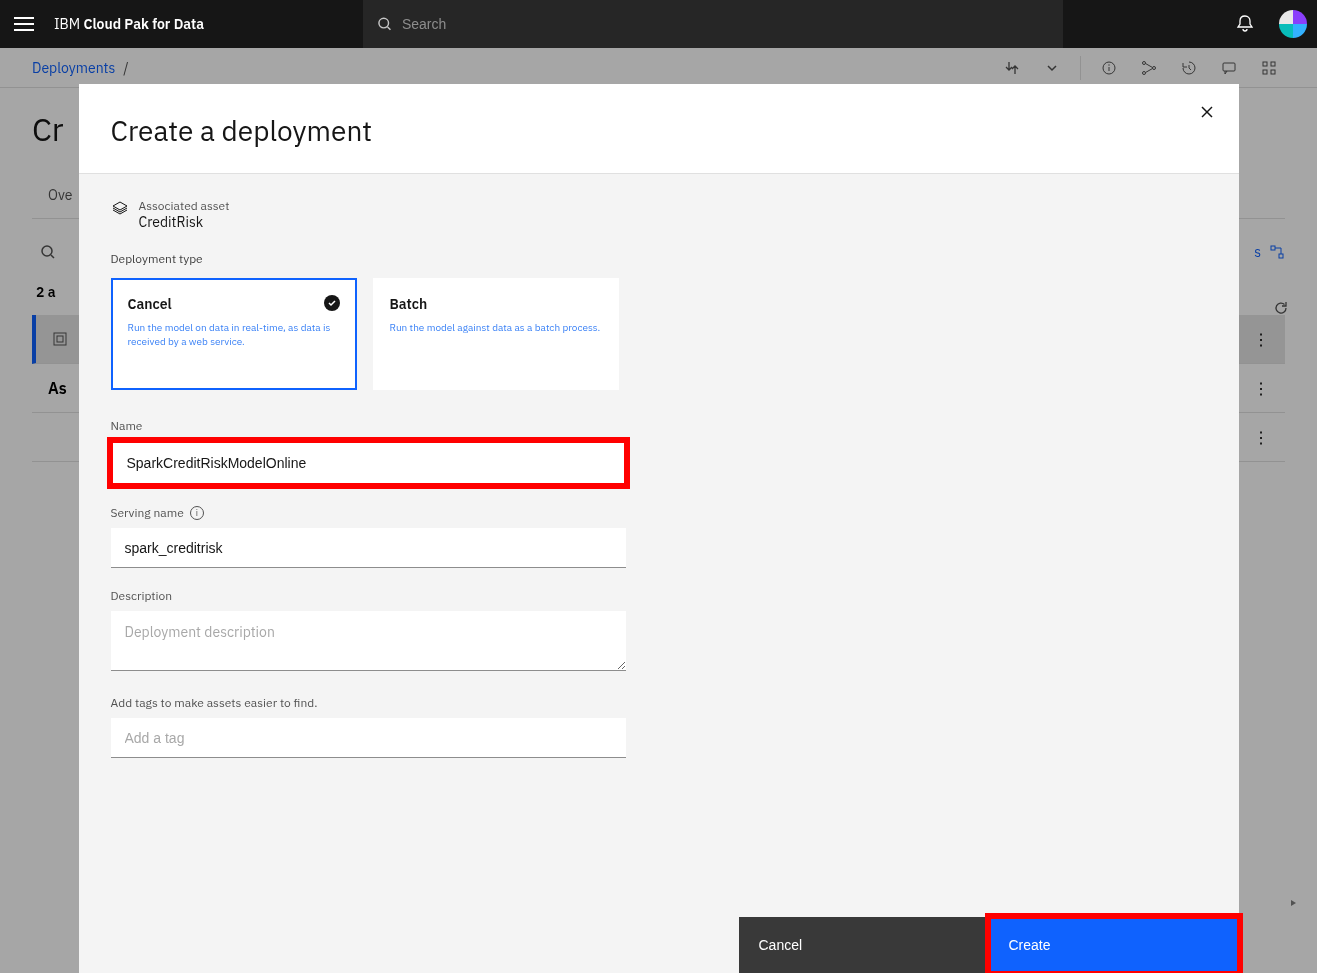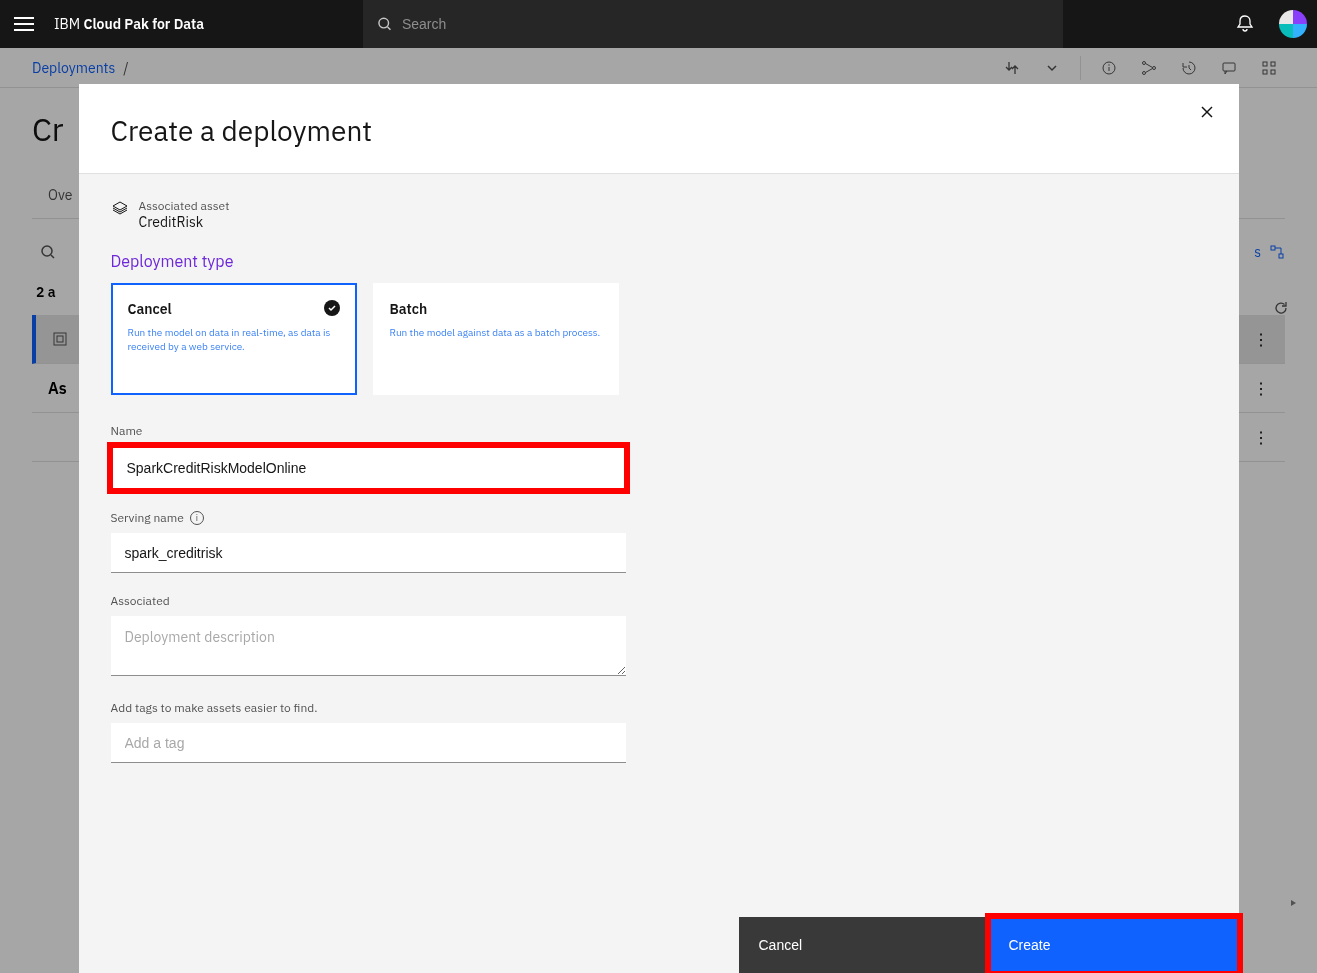--- a/index.html
+++ b/index.html
@@ -49,21 +49,21 @@
     .modal-title { font-size: 28px; font-weight: 400; color: #161616; }
     .modal-close { position: absolute; top: 16px; right: 20px; cursor: pointer; color: #161616; font-size: 14px; width: 24px; height: 24px; display: flex; align-items: center; justify-content: center; }
     
     .modal-body { flex: 1; background: #f4f4f4; padding: 24px 32px; overflow-y: auto; border-top: 1px solid #e0e0e0; }
     
     .asset-row { display: flex; align-items: flex-start; gap: 10px; margin-bottom: 20px; }
     .asset-icon { margin-top: 2px; }
     .asset-label { font-size: 12px; color: #525252; }
     .asset-name { font-size: 14px; color: #161616; font-weight: 400; }
     
-    .section-label { font-size: 16px; color: #6d28d9; margin-bottom: 12px; }
+    .section-label { font-size: 12px; color: #404040; margin-bottom: 12px; }
     .section-sublabel { font-size: 12px; color: #525252; margin-top: 2px; }
     
     .type-cards { display: flex; gap: 16px; margin-bottom: 28px; }
     .type-card { width: 246px; background: #fff; padding: 16px; position: relative; cursor: pointer; border: 1px solid transparent; min-height: 112px; }
     .type-card.selected { outline: 2px solid #0f62fe; }
     .type-card-title { font-size: 14px; font-weight: 600; color: #161616; margin-bottom: 8px; }
     .type-card-desc { font-size: 10px; color: #3b82f6; line-height: 1.4; }
     .type-card-check { position: absolute; top: 16px; right: 16px; width: 16px; height: 16px; border-radius: 50%; background: #161616; display: flex; align-items: center; justify-content: center; }
     
     .form-group { margin-bottom: 20px; }
@@ -261,21 +261,21 @@
 
       <div class="form-group">
         <div class="form-label">
           <span>Serving name</span>
           <span class="info-icon">i</span>
         </div>
         <input class="text-input" value="spark_creditrisk" style="">
       </div>
 
       <div class="form-group">
-        <div class="form-label">Associated</div>
+        <div class="form-label">Description</div>
         <textarea class="textarea" placeholder="Deployment description" style=""></textarea>
       </div>
 
       <div class="form-group">
         <div class="section-sublabel" style="margin-bottom:8px;">Add tags to make assets easier to find.</div>
         <input class="text-input" placeholder="Add a tag" style="">
       </div>
 
     </div>
     <div class="modal-footer">

